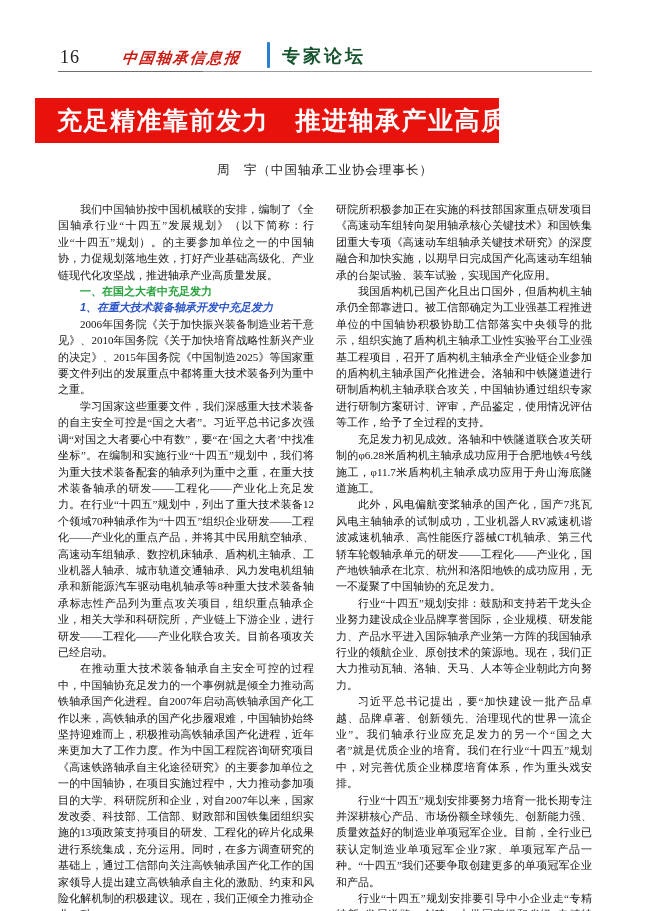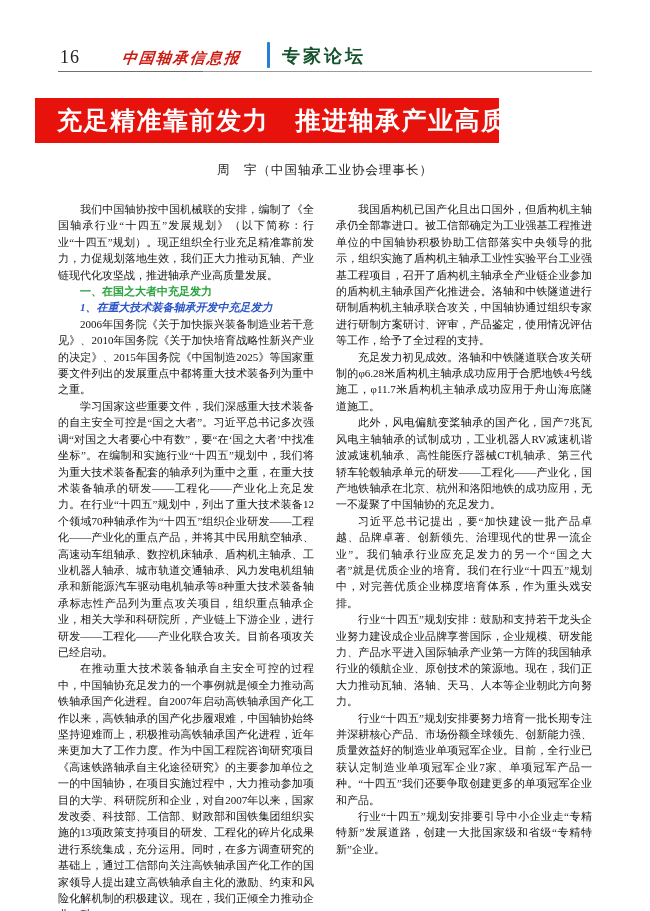--- a/index.html
+++ b/index.html
@@ -58,21 +58,21 @@
     position:absolute; top:201px; left:58px; width:534px;
     display:flex; gap:22px;
   }
   .col { width:256px; font-size:11px; line-height:16.4px; text-align:justify; }
   .col p, .col h3, .col h4 {
     margin:0; padding:0; font-size:11px; line-height:16.4px;
     text-indent:2em; font-weight:normal;
   }
   .h-green { font-weight:bold !important; }
   .h-blue  { font-weight:bold !important; font-style:italic;
-             font-family:Liberation Serif, serif; }
+             font-family:Liberation Sans, sans-serif; }
   .no-indent { text-indent:0 !important; }
 </style>
 </head>
 <body>
 
 <div class="page">
 
   <div class="header-row">
     <span class="page-num">16</span>
     <span class="masthead" style="color: rgb(204, 29, 20);">中国轴承信息报</span>
@@ -84,32 +84,33 @@
 
   <div class="banner" style="background: rgb(232, 18, 12);">
     <h1 class="banner-title">充足精准靠前发力　推进轴承产业高质量发展</h1>
   </div>
 
   <div class="author-line">周　宇（中国轴承工业协会理事长）</div>
 
   <div class="columns">
 
     <div class="col">
-      <p>我们中国轴协按中国机械联的安排，编制了《全国轴承行业“十四五”发展规划》（以下简称：行业“十四五”规划）。现正组织全行业充足精准靠前发力，力促规划落地生效，我们正大力推动瓦轴、产业链现代化攻坚战，推进轴承产业高质量发展。</p>
+      <p>我们中国轴协按中国机械联的安排，编制了《全国轴承行业“十四五”发展规划》（以下简称：行业“十四五”规划）。的主要参加单位之一的中国轴协，力促规划落地生效，打好产业基础高级化、产业链现代化攻坚战，推进轴承产业高质量发展。</p>
       <h3 class="h-green" style="color: rgb(39, 162, 60);">一、在国之大者中充足发力</h3>
       <h4 class="h-blue" style="color: rgb(43, 85, 200);">1、在重大技术装备轴承开发中充足发力</h4>
       <p>2006年国务院《关于加快振兴装备制造业若干意见》、2010年国务院《关于加快培育战略性新兴产业的决定》、2015年国务院《中国制造2025》等国家重要文件列出的发展重点中都将重大技术装备列为重中之重。</p>
       <p>学习国家这些重要文件，我们深感重大技术装备的自主安全可控是“国之大者”。习近平总书记多次强调“对国之大者要心中有数”，要“在‘国之大者’中找准坐标”。在编制和实施行业“十四五”规划中，我们将为重大技术装备配套的轴承列为重中之重，在重大技术装备轴承的研发——工程化——产业化上充足发力。在行业“十四五”规划中，列出了重大技术装备12个领域70种轴承作为“十四五”组织企业研发——工程化——产业化的重点产品，并将其中民用航空轴承、高速动车组轴承、数控机床轴承、盾构机主轴承、工业机器人轴承、城市轨道交通轴承、风力发电机组轴承和新能源汽车驱动电机轴承等8种重大技术装备轴承标志性产品列为重点攻关项目，组织重点轴承企业，相关大学和科研院所，产业链上下游企业，进行研发——工程化——产业化联合攻关。目前各项攻关已经启动。</p>
       <p>在推动重大技术装备轴承自主安全可控的过程中，中国轴协充足发力的一个事例就是倾全力推动高铁轴承国产化进程。自2007年启动高铁轴承国产化工作以来，高铁轴承的国产化步履艰难，中国轴协始终坚持迎难而上，积极推动高铁轴承国产化进程，近年来更加大了工作力度。作为中国工程院咨询研究项目《高速铁路轴承自主化途径研究》的主要参加单位之一的中国轴协，在项目实施过程中，大力推动参加项目的大学、科研院所和企业，对自2007年以来，国家发改委、科技部、工信部、财政部和国铁集团组织实施的13项政策支持项目的研发、工程化的碎片化成果进行系统集成，充分运用。同时，在多方调查研究的基础上，通过工信部向关注高铁轴承国产化工作的国家领导人提出建立高铁轴承自主化的激励、约束和风险化解机制的积极建议。现在，我们正倾全力推动企业、科</p>
     </div>
 
     <div class="col">
+      <p class="no-indent">研院所积极参加正在实施的科技部国家重点研发项目《高速动车组转向架用轴承核心关键技术》和国铁集团重大专项《高速动车组轴承关键技术研究》的深度融合和加快实施，以期早日完成国产化高速动车组轴承的台架试验、装车试验，实现国产化应用。</p>
       <p>我国盾构机已国产化且出口国外，但盾构机主轴承仍全部靠进口。被工信部确定为工业强基工程推进单位的中国轴协积极协助工信部落实中央领导的批示，组织实施了盾构机主轴承工业性实验平台工业强基工程项目，召开了盾构机主轴承全产业链企业参加的盾构机主轴承国产化推进会。洛轴和中铁隧道进行研制盾构机主轴承联合攻关，中国轴协通过组织专家进行研制方案研讨、评审，产品鉴定，使用情况评估等工作，给予了全过程的支持。</p>
       <p>充足发力初见成效。洛轴和中铁隧道联合攻关研制的φ6.28米盾构机主轴承成功应用于合肥地铁4号线施工，φ11.7米盾构机主轴承成功应用于舟山海底隧道施工。</p>
       <p>此外，风电偏航变桨轴承的国产化，国产7兆瓦风电主轴轴承的试制成功，工业机器人RV减速机谐波减速机轴承、高性能医疗器械CT机轴承、第三代轿车轮毂轴承单元的研发——工程化——产业化，国产地铁轴承在北京、杭州和洛阳地铁的成功应用，无一不凝聚了中国轴协的充足发力。</p>
+      <p>行业“十四五”规划安排：鼓励和支持若干龙头企业努力建设成企业品牌享誉国际，企业规模、研发能力、产品水平进入国际轴承产业第一方阵的我国轴承行业的领航企业、原创技术的策源地。现在，我们正大力推动瓦轴、洛轴、天马、人本等企业朝此方向努力。</p>
       <p>习近平总书记提出，要“加快建设一批产品卓越、品牌卓著、创新领先、治理现代的世界一流企业”。我们轴承行业应充足发力的另一个“国之大者”就是优质企业的培育。我们在行业“十四五”规划中，对完善优质企业梯度培育体系，作为重头戏安排。</p>
-      <p>行业“十四五”规划安排：鼓励和支持若干龙头企业努力建设成企业品牌享誉国际，企业规模、研发能力、产品水平进入国际轴承产业第一方阵的我国轴承行业的领航企业、原创技术的策源地。现在，我们正大力推动瓦轴、洛轴、天马、人本等企业朝此方向努力。</p>
       <p>行业“十四五”规划安排要努力培育一批长期专注并深耕核心产品、市场份额全球领先、创新能力强、质量效益好的制造业单项冠军企业。目前，全行业已获认定制造业单项冠军企业7家、单项冠军产品一种。“十四五”我们还要争取创建更多的单项冠军企业和产品。</p>
       <p>行业“十四五”规划安排要引导中小企业走“专精特新”发展道路，创建一大批国家级和省级“专精特新”企业。</p>
     </div>
 
   </div>
 </div>
 
 </body></html>

